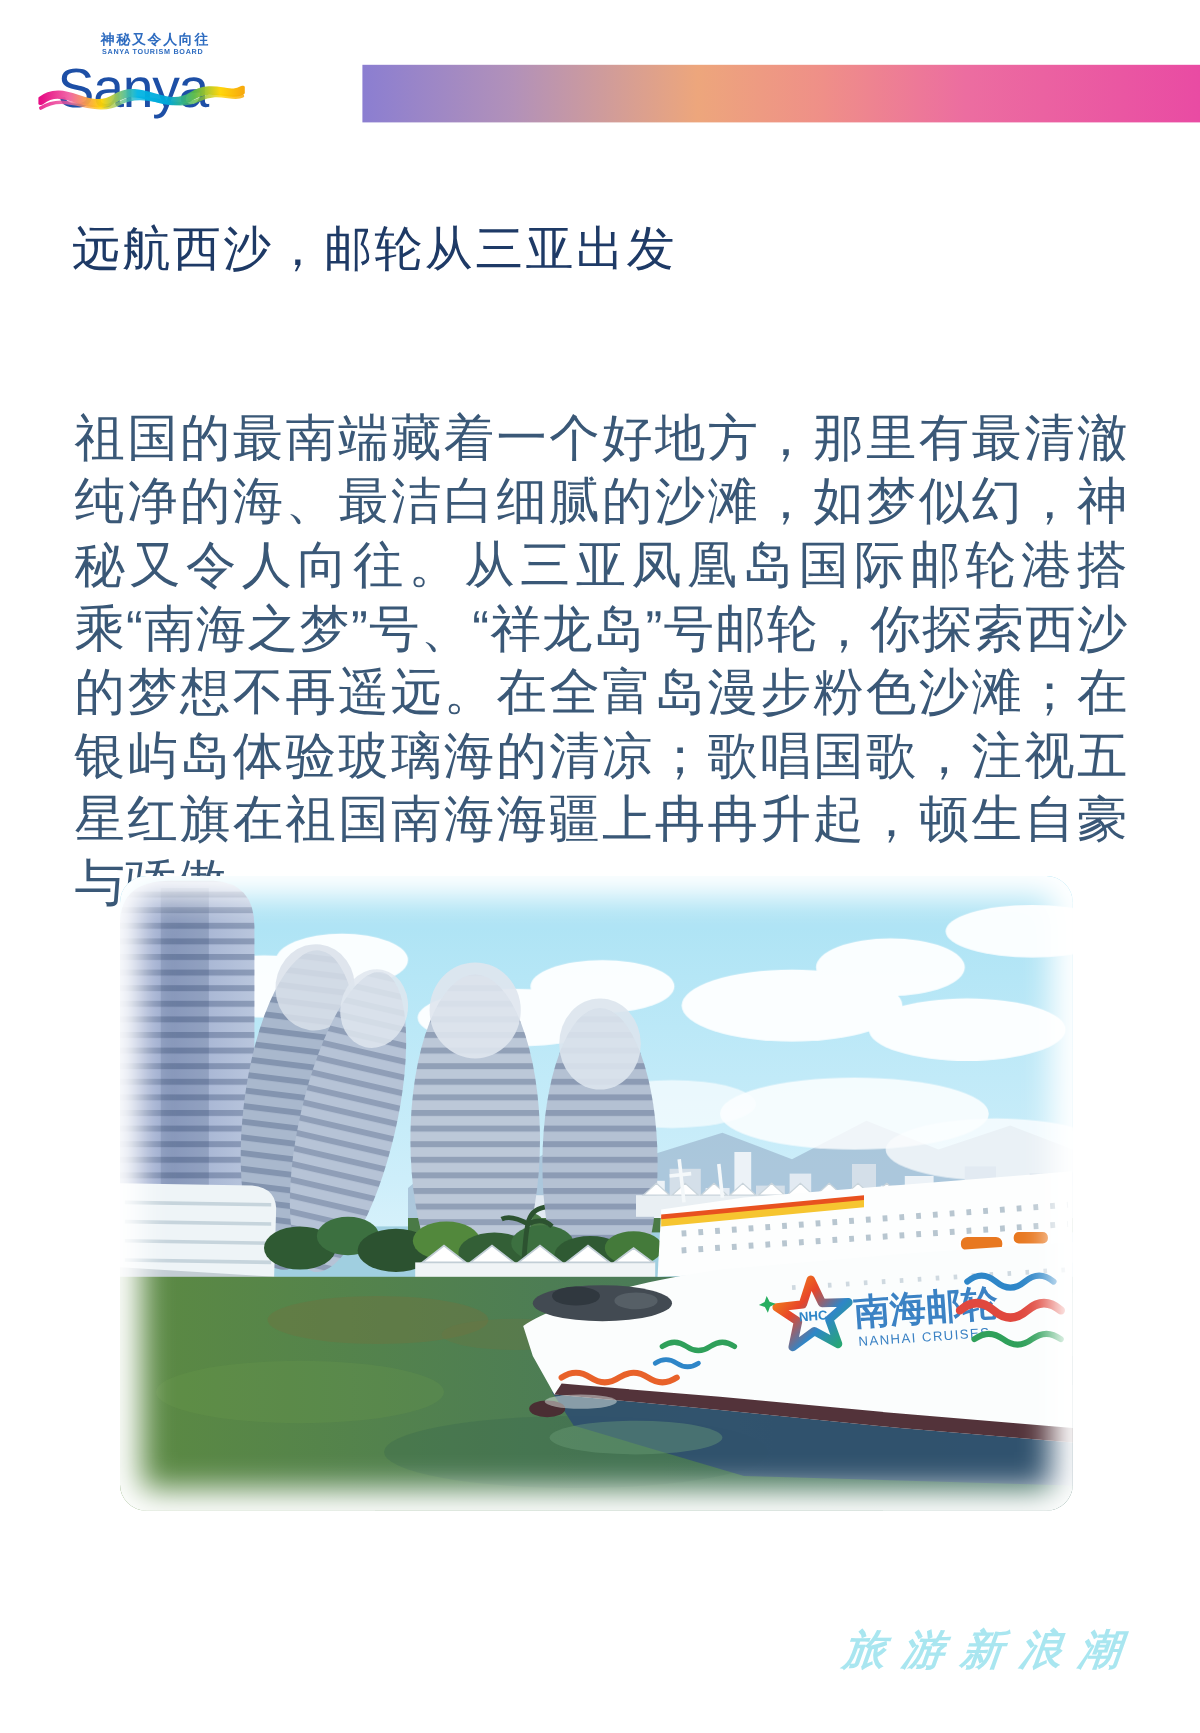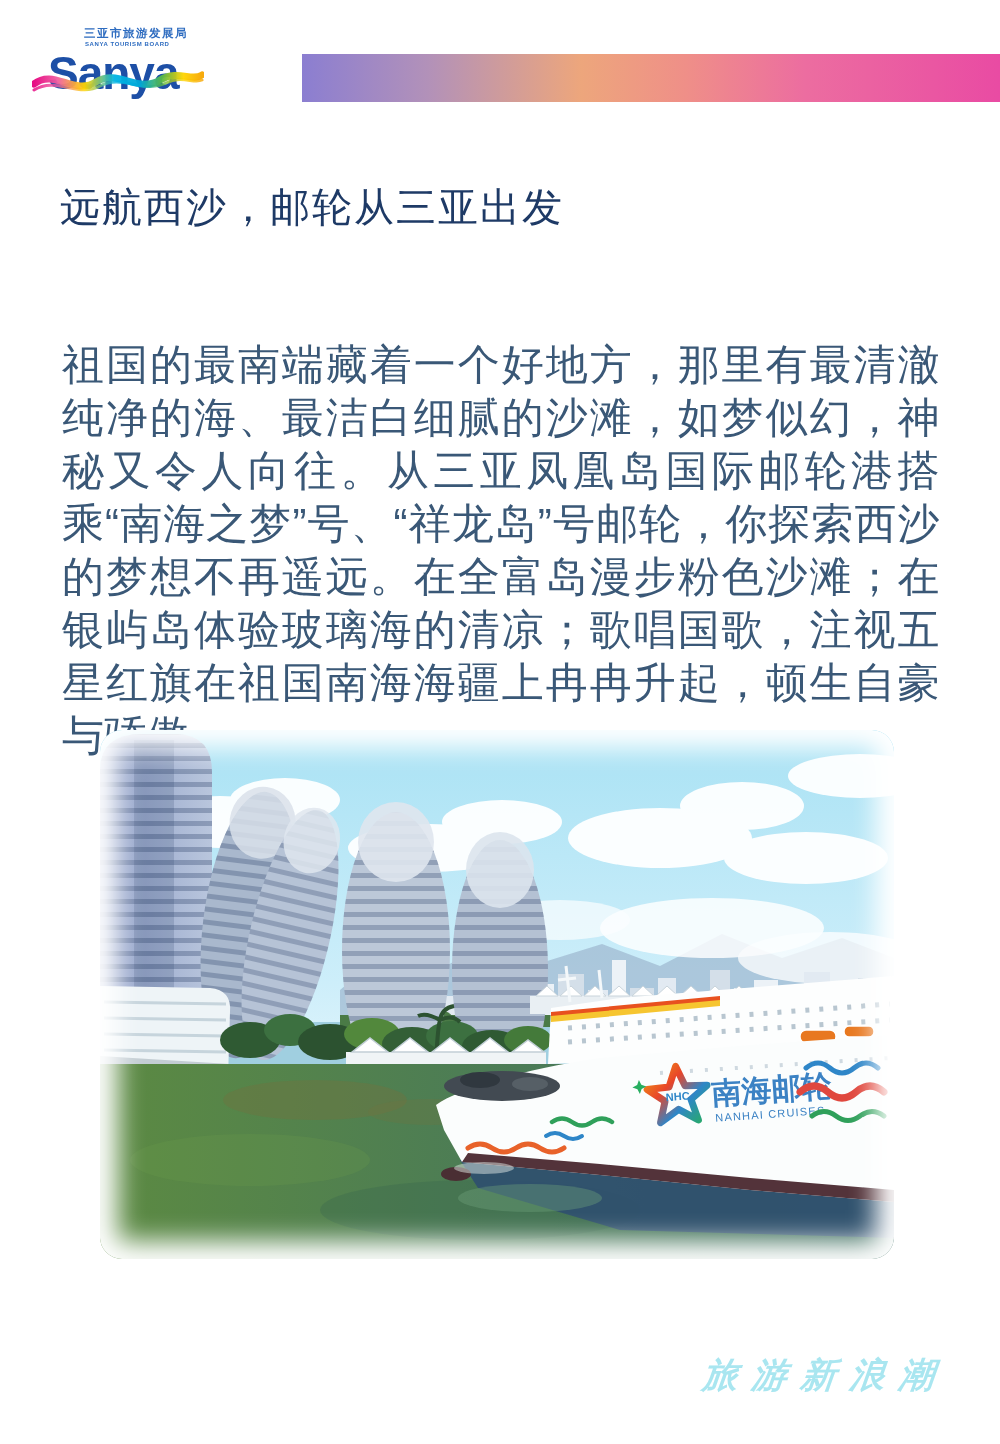--- a/index.html
+++ b/index.html
@@ -4,21 +4,21 @@
 <style>
   html,body{margin:0;padding:0;background:#ffffff;}
   .page{position:relative;width:1000px;height:1444px;background:#ffffff;overflow:hidden;
         font-family:"Liberation Sans","DejaVu Sans",sans-serif;}
 
   
   .logo{position:absolute;left:48px;top:26px;width:150px;}
   .logo-cn{font-size:11.5px;font-weight:700;color:#2e6cc0;letter-spacing:1.5px;margin-left:36px;white-space:nowrap;}
   .logo-en{font-size:6px;font-weight:700;color:#2e6cc0;letter-spacing:.6px;margin-left:37px;white-space:nowrap;}
   .logo-word-wrap{position:relative;margin-top:1px;height:52px;}
-  .logo-word{font-size:46px;font-weight:700;color:#1d4fa6;letter-spacing:-1px;line-height:50px;}
+  .logo-word{font-size:46px;font-weight:400;color:#1d4fa6;letter-spacing:-1px;line-height:50px;}
   .logo-wave{position:absolute;left:-16px;top:12px;pointer-events:none;}
   .grad-bar{position:absolute;left:302px;top:54px;width:698px;height:48px;
     background:linear-gradient(90deg,#8b7ed1 0%,#b291b9 18%,#eda67c 40%,#ef8f88 55%,#ec6da0 72%,#e94ba3 100%);}
 
   
   .title{position:absolute;left:60px;top:180px;margin:0;font-size:40px;font-weight:300;
          color:#1e3a66;letter-spacing:2px;white-space:nowrap;}
   .body-text{position:absolute;left:62px;top:338px;width:878px;margin:0;
          font-size:42px;line-height:53px;color:#3a5877;text-align:justify;letter-spacing:.5px;}
 
@@ -33,21 +33,21 @@
   .watermark{position:absolute;left:703px;top:1352px;font-family:"DejaVu Serif","Liberation Serif",serif;
          font-style:italic;font-weight:700;font-size:35px;letter-spacing:14px;color:#a9e6f0;
          transform:skewX(-6deg);white-space:nowrap;}
 </style>
 </head>
 <body>
 
 <div class="page">
 
   <div class="logo">
-    <div class="logo-cn">三亚市旅游发展局</div>
+    <div class="logo-cn">神秘又令人向往</div>
     <div class="logo-en">SANYA TOURISM BOARD</div>
     <div class="logo-word-wrap">
       <div class="logo-word">Sanya</div>
       <svg class="logo-wave" width="172" height="44" viewBox="0 0 172 44">
         <defs>
           <linearGradient id="wg" x1="0" y1="0" x2="1" y2="0">
             <stop offset="0" stop-color="#e5007e"></stop>
               <stop offset="0.14" stop-color="#f05fa2"></stop>
             <stop offset="0.30" stop-color="#ffd400"></stop>
               <stop offset="0.48" stop-color="#00b4e4"></stop>

